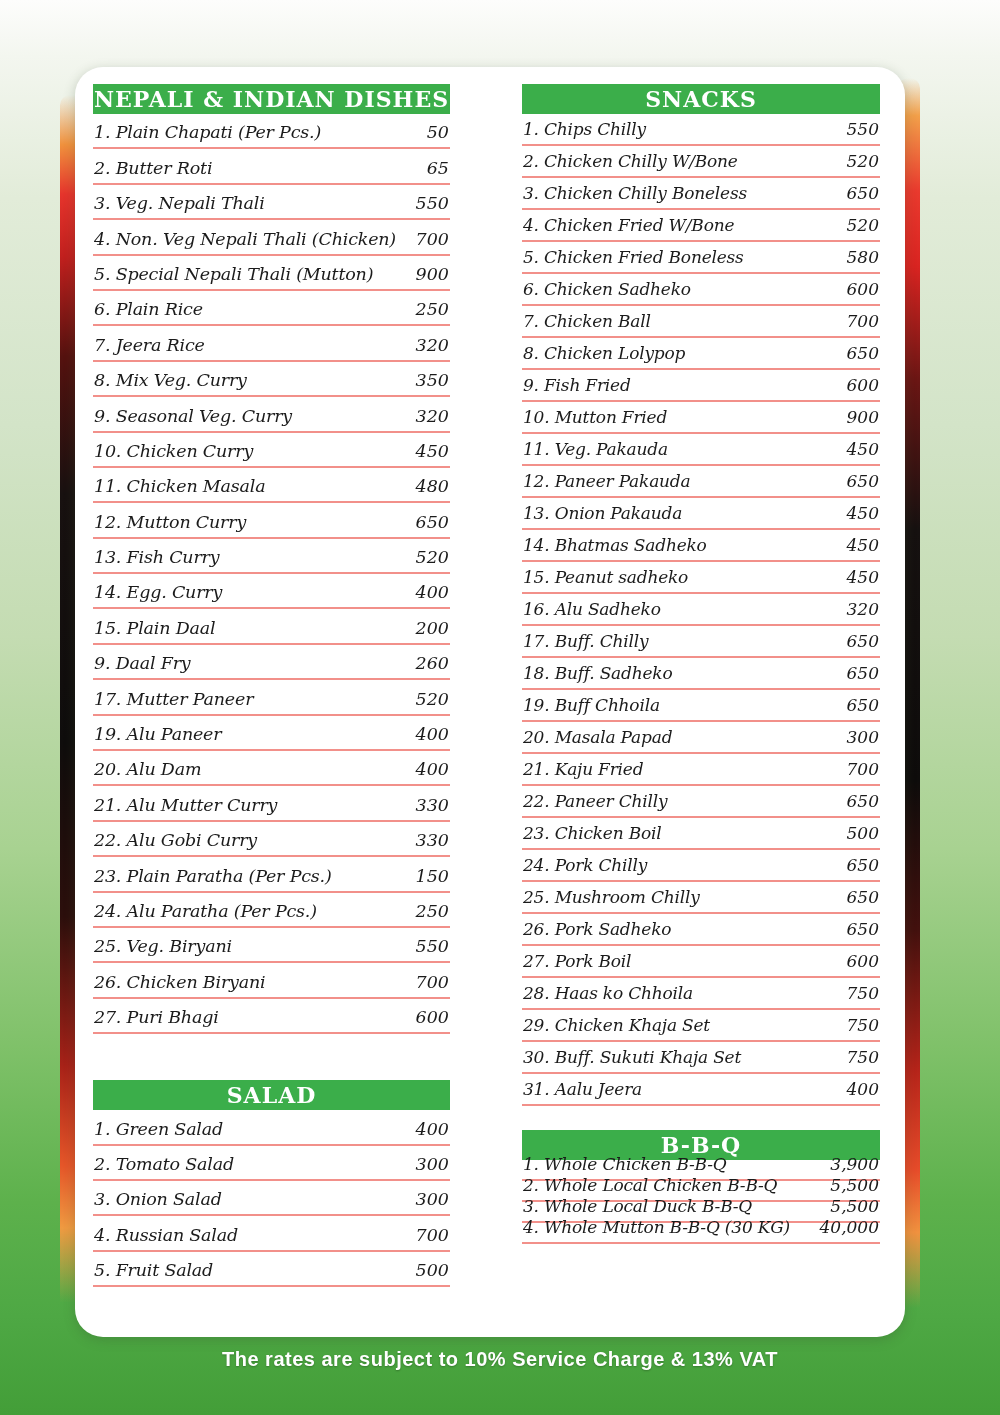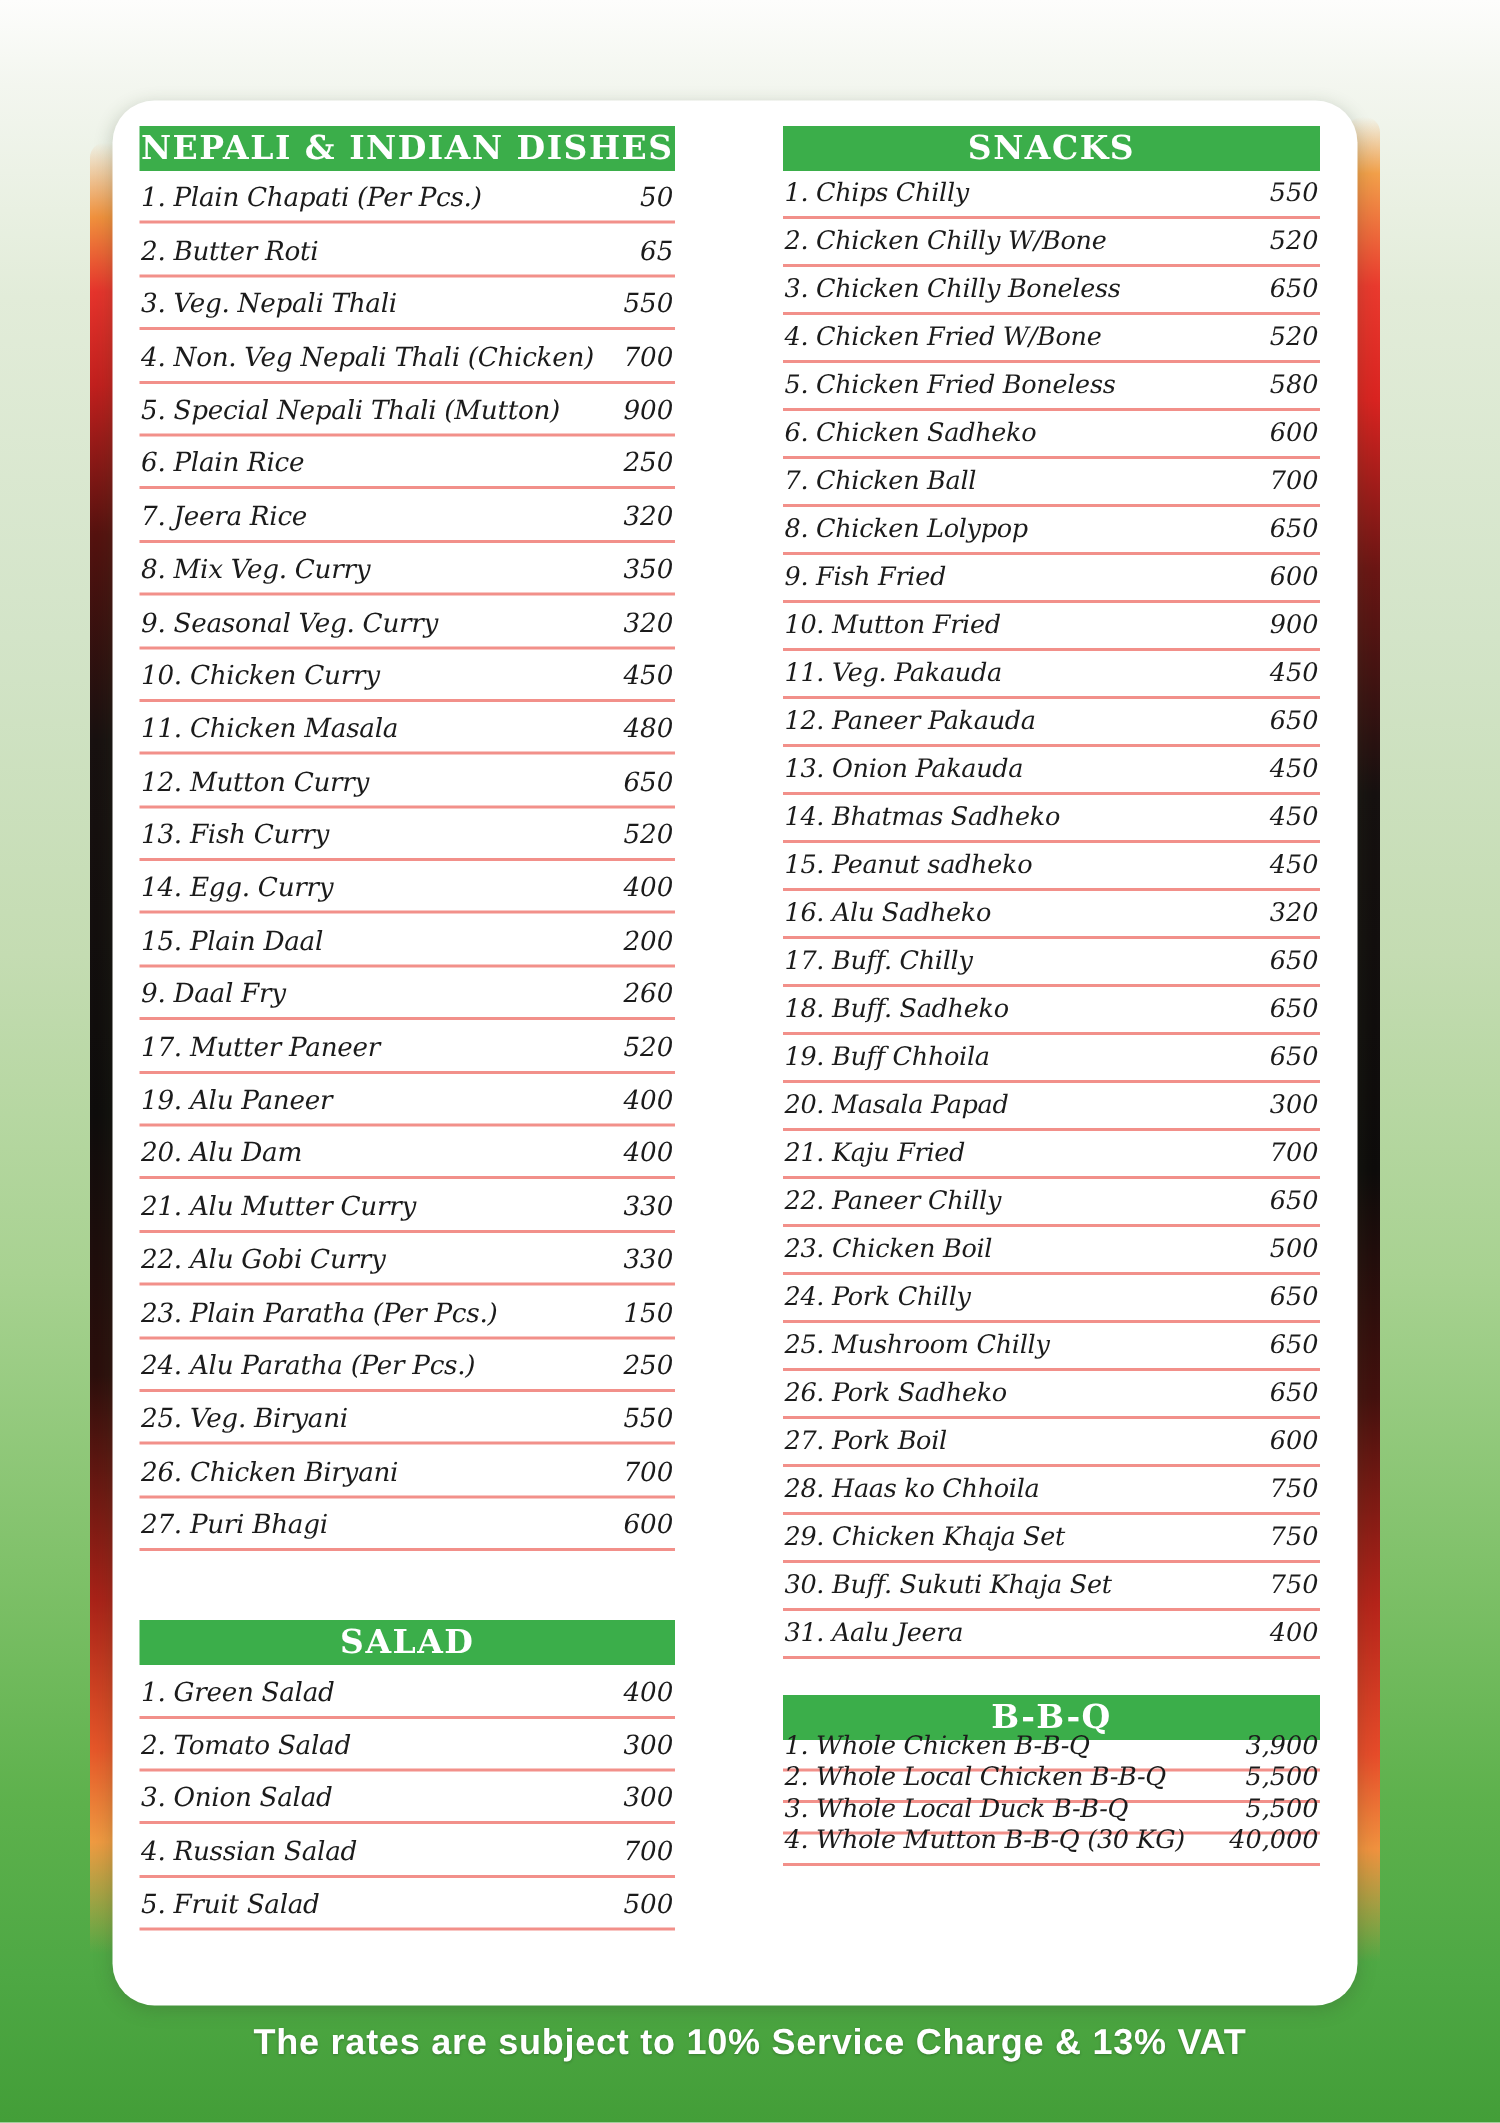--- a/index.html
+++ b/index.html
@@ -53,21 +53,21 @@
   .col-right .row{height:32px;font-size:17px;}
   .col-right .pitch-lg .row{height:21px;}
   .iname{white-space:nowrap;letter-spacing:-0.2px;}
   .iprice{white-space:nowrap;}
   .gap-left{margin-top:46px;}
   .gap-right{margin-top:24px;}
   .footer-note{
     position:absolute;left:0;top:1348px;width:1000px;z-index:3;
     text-align:center;color:#ffffff;
     font-family:"Liberation Sans", sans-serif;
-    font-weight:bold;font-size:24px;letter-spacing:0.5px;
+    font-weight:bold;font-size:20px;letter-spacing:0.5px;
     text-shadow:0 1px 2px rgba(0,0,0,0.25);
   }
 </style>
 </head>
 <body>
 
 <div class="flame flame-left"></div>
 <div class="flame flame-right"></div>
 
 <div class="card">

